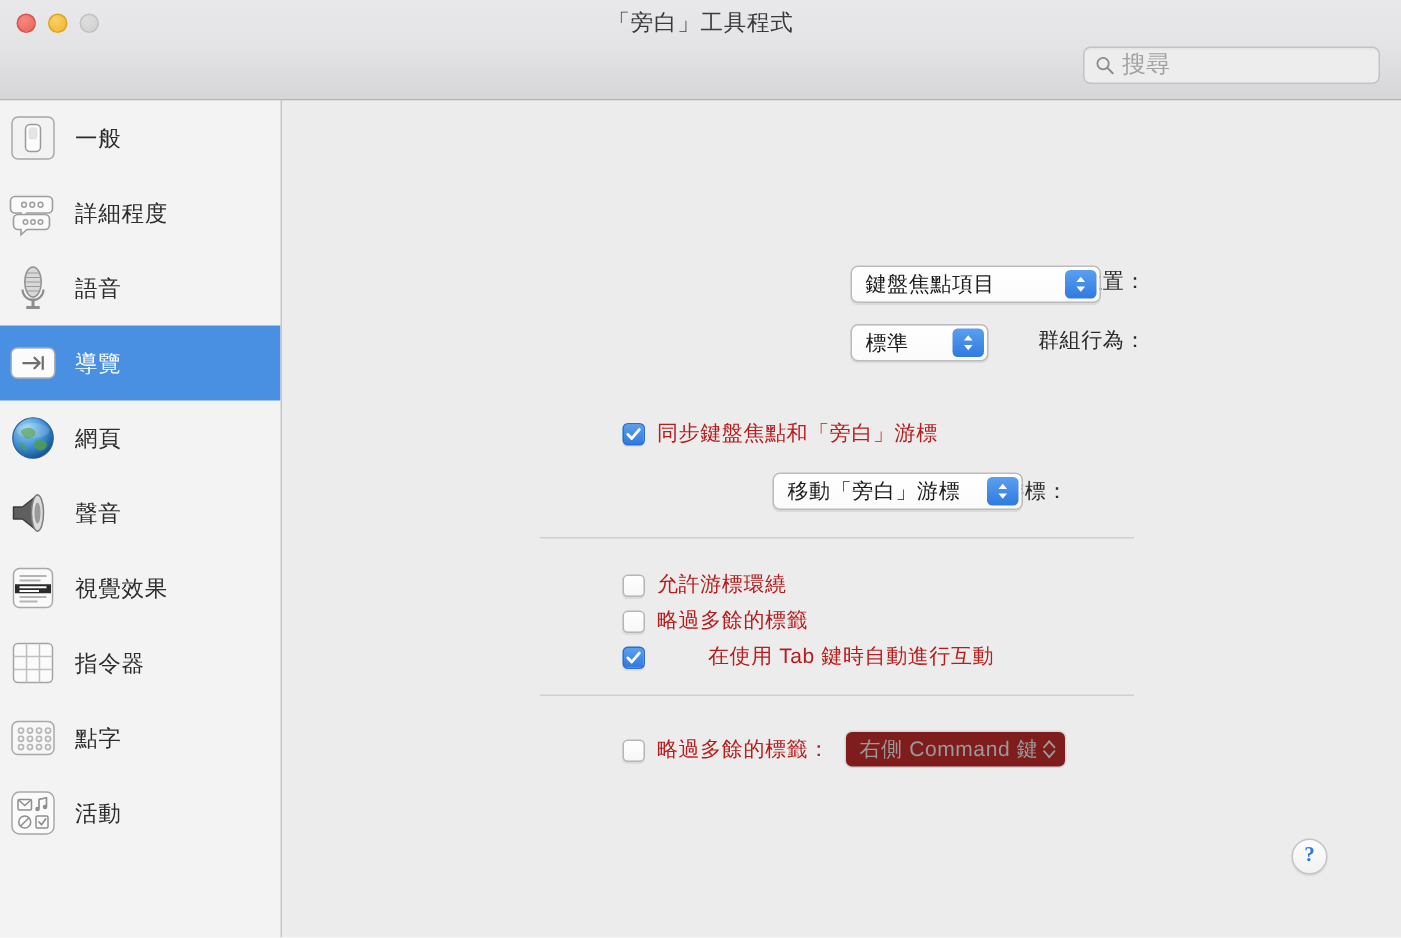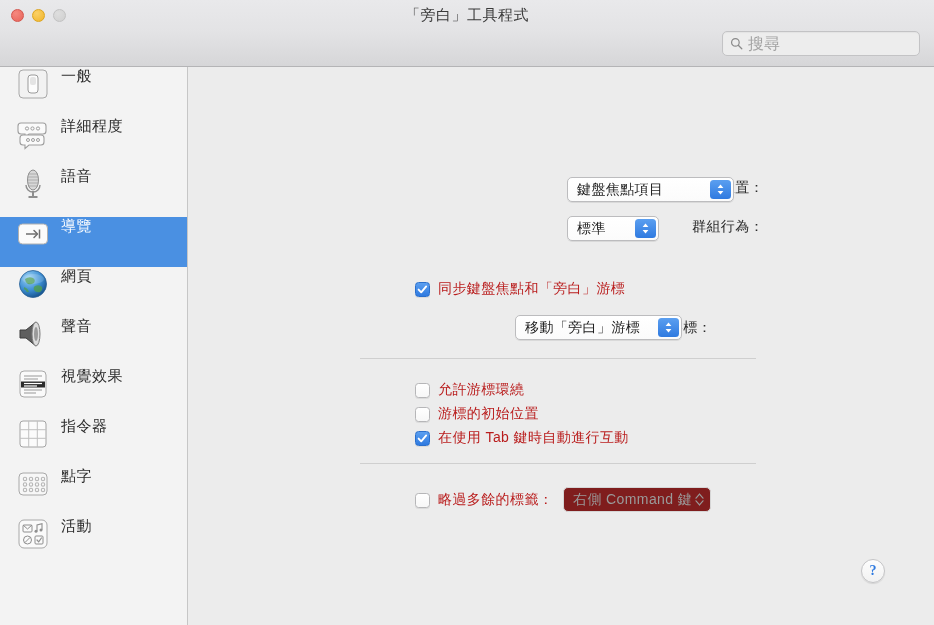--- a/index.html
+++ b/index.html
@@ -92,22 +92,22 @@
     width: 188px;
     height: 558px;
     background: #f3f3f3;
     border-right: 1px solid #c6c6c6;
     overflow: hidden;
   }
   .side-item {
     position: relative;
     height: 50px;
     display: flex;
-    align-items: flex-start;
-    padding-left: 16px;
+    align-items: center;
+    padding-left: 5px;
     cursor: default;
   }
   .side-item.selected { background: #4a90e2; }
   .side-icon {
     width: 34px; height: 34px;
     flex: 0 0 auto;
     margin-right: 11px;
     display: block;
   }
   .side-label {
@@ -467,24 +467,24 @@
 
     <div class="sep" style="left:171px; top:291px; width:396px;"></div>
 
     <div class="cbrow" style="left:226px; top:314px;justify-content:space-between;">
       <span class="cbox"></span>
       <span class="cb-label">允許游標環繞</span>
     </div>
 
     <div class="cbrow" style="left:226px; top:338px;">
       <span class="cbox"></span>
-      <span class="cb-label">游標的初始位置</span>
-    </div>
-
-    <div class="cbrow" style="left:226px; top:362px;">
+      <span class="cb-label">略過多餘的標籤</span>
+    </div>
+
+    <div class="cbrow" style="left:226px; top:362px;gap:34px;">
       <span class="cbox checked">
         <svg width="11" height="11" viewBox="0 0 11 11">
           <path d="M1.6 5.6 L4.2 8.3 L9.2 2.4" fill="none" stroke="#ffffff" stroke-width="1.9" stroke-linecap="round" stroke-linejoin="round"></path>
         </svg>
       </span>
       <span class="cb-label">在使用 Tab 鍵時自動進行互動</span>
     </div>
 
     <div class="sep" style="left:171px; top:396px; width:396px;"></div>
 

